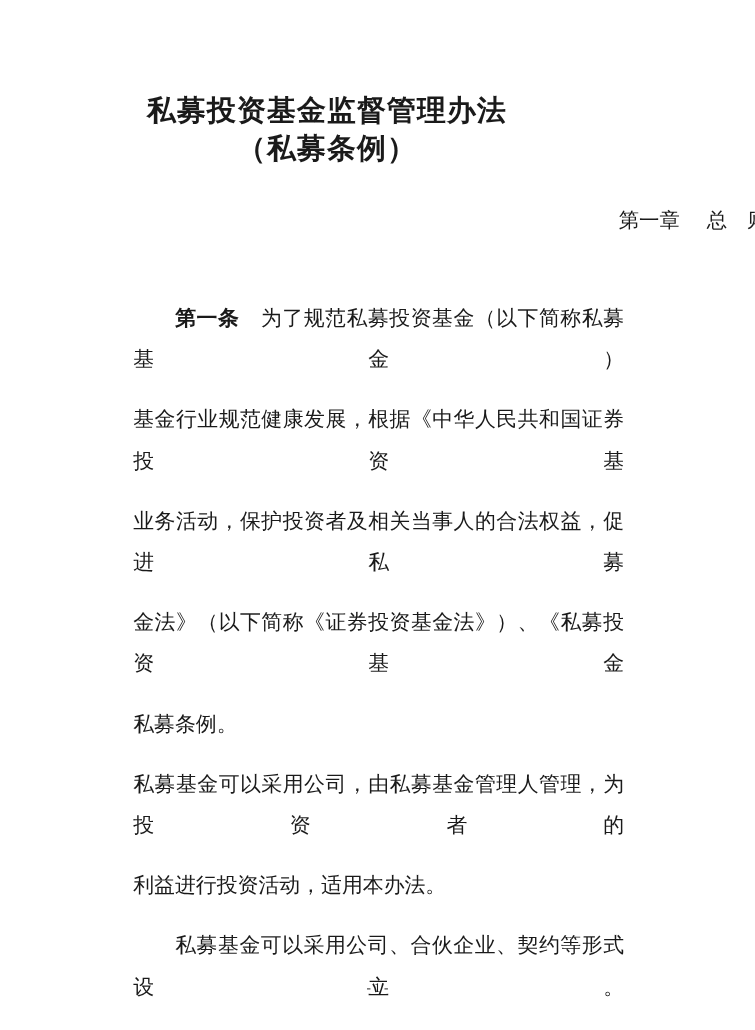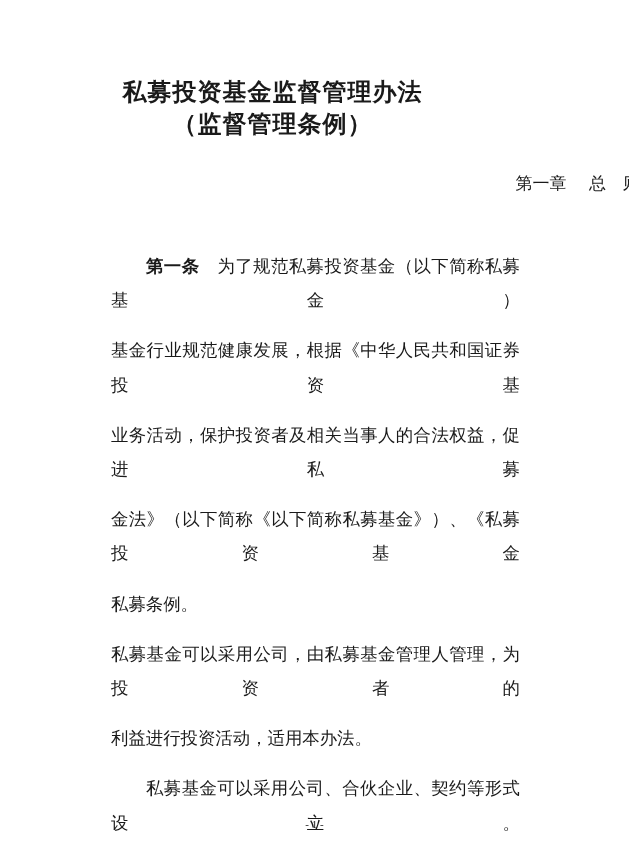--- a/index.html
+++ b/index.html
@@ -17,29 +17,29 @@
   .body p.last { text-align-last:left; }
   .body p.indent { text-indent:35px; }
   .art { font-weight:bold; margin-right:18px; }
   .pageno { position:absolute; top:818px; left:0; width:629px; text-align:center;
             font-size:11px; font-family:"Liberation Serif",serif; }
 </style>
 </head>
 <body>
 
 <div class="title t1">私募投资基金监督管理办法</div>
-<div class="title t2">（监督管理条例）</div>
+<div class="title t2">（私募条例）</div>
 <div class="chapter">第一章　 总　则</div>
 
 <div class="body">
 
   <p class="indent"><span class="art">第一条</span><span>为了规范私募投资基金（以下简称私募基金）</span></p>
   <p>基金行业规范健康发展，根据《中华人民共和国证券投资基</p>
   <p>业务活动，保护投资者及相关当事人的合法权益，促进私募</p>
-  <p>金法》（以下简称《以下简称私募基金》）、《私募投资基金</p>
+  <p>金法》（以下简称《证券投资基金法》）、《私募投资基金</p>
   <p class="last">私募条例。</p>
 
   <p>私募基金可以采用公司，由私募基金管理人管理，为投资者的</p>
   <p class="last">利益进行投资活动，适用本办法。</p>
 
   <p class="indent">私募基金可以采用公司、合伙企业、契约等形式设立。</p>
   <p>其中，以合伙企业形式设立的，资产由普通合伙人管理的私</p>
 
 </div>
 

